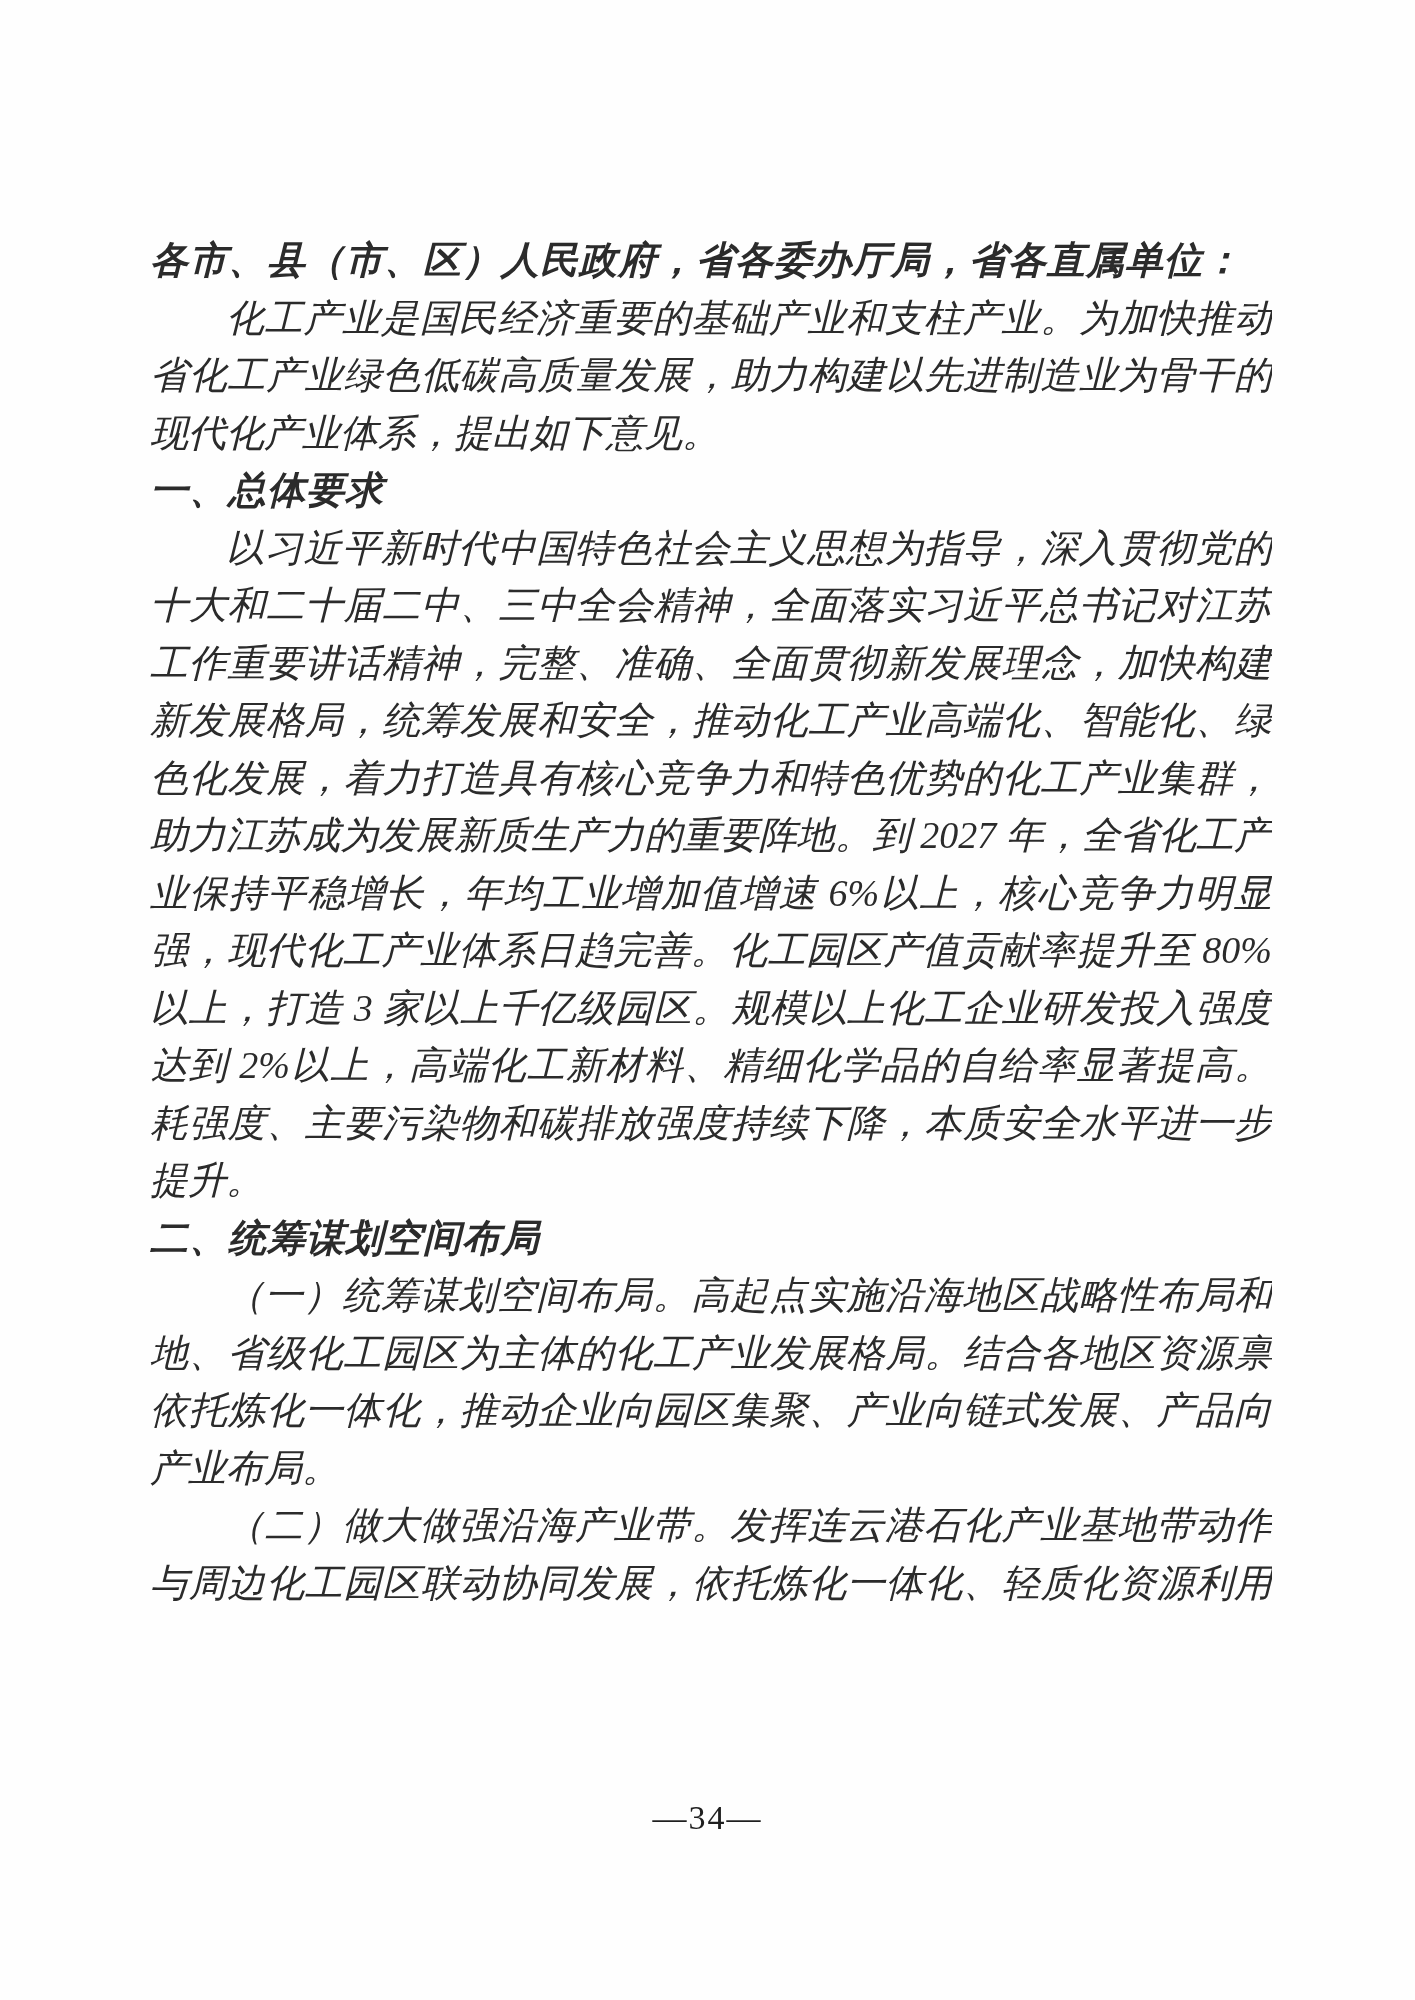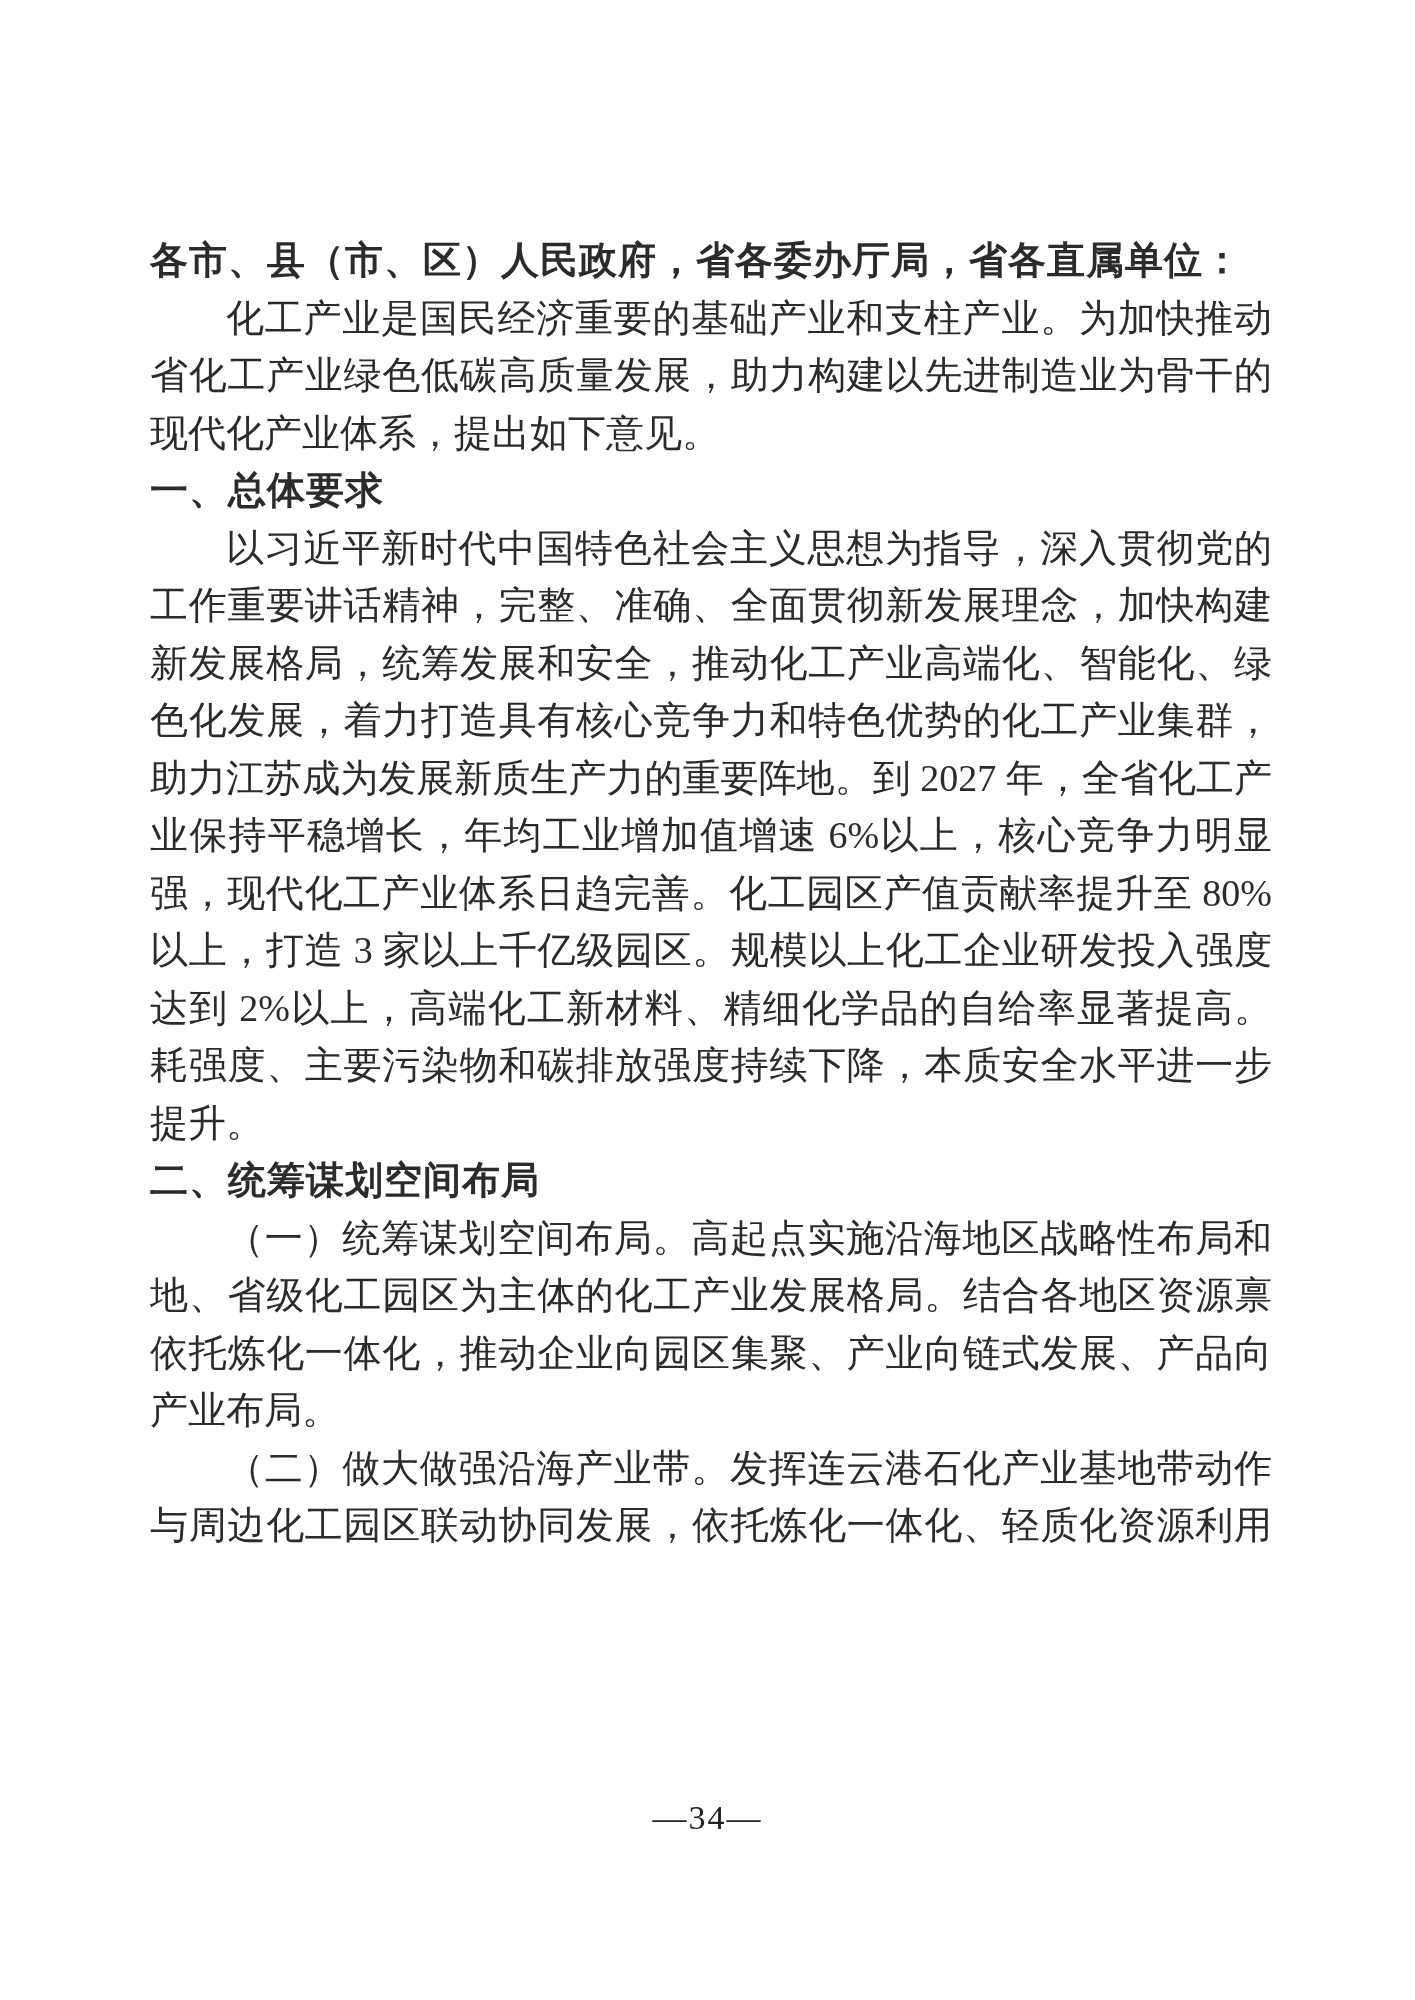--- a/index.html
+++ b/index.html
@@ -23,20 +23,21 @@
     width: 1122px;
   }
   .line {
     height: 57.5px;
     line-height: 57.5px;
     font-size: 38px;
     text-align: justify;
     text-align-last: left;
     overflow: hidden;
     white-space: nowrap;
+    font-style: italic;
   }
   .line.fill {
     text-align-last: justify;
     white-space: normal;
   }
   .line.indent {
     text-indent: 76px;
   }
   .line.header-line,
   .line.heading-line {
@@ -67,20 +68,21 @@
       <div class="block">
         <div class="line fill indent">化工产业是国民经济重要的基础产业和支柱产业。为加快推动全</div>
         <div class="line fill">省化工产业绿色低碳高质量发展，助力构建以先进制造业为骨干的</div>
         <div class="line">现代化产业体系，提出如下意见。</div>
       </div>
       <div class="block">
         <div class="line heading-line">一、总体要求</div>
       </div>
       <div class="block">
         <div class="line fill indent">以习近平新时代中国特色社会主义思想为指导，深入贯彻党的二</div>
+        <div class="line fill">十大和二十届二中、三中全会精神，全面落实习近平总书记对江苏</div>
         <div class="line fill">工作重要讲话精神，完整、准确、全面贯彻新发展理念，加快构建</div>
         <div class="line fill">新发展格局，统筹发展和安全，推动化工产业高端化、智能化、绿</div>
         <div class="line fill">色化发展，着力打造具有核心竞争力和特色优势的化工产业集群，</div>
         <div class="line fill">助力江苏成为发展新质生产力的重要阵地。到 2027 年，全省化工产</div>
         <div class="line fill">业保持平稳增长，年均工业增加值增速 6%以上，核心竞争力明显增</div>
         <div class="line fill">强，现代化工产业体系日趋完善。化工园区产值贡献率提升至 80%</div>
         <div class="line fill">以上，打造 3 家以上千亿级园区。规模以上化工企业研发投入强度</div>
         <div class="line fill">达到 2%以上，高端化工新材料、精细化学品的自给率显著提高。能</div>
         <div class="line fill">耗强度、主要污染物和碳排放强度持续下降，本质安全水平进一步</div>
         <div class="line">提升。</div>

